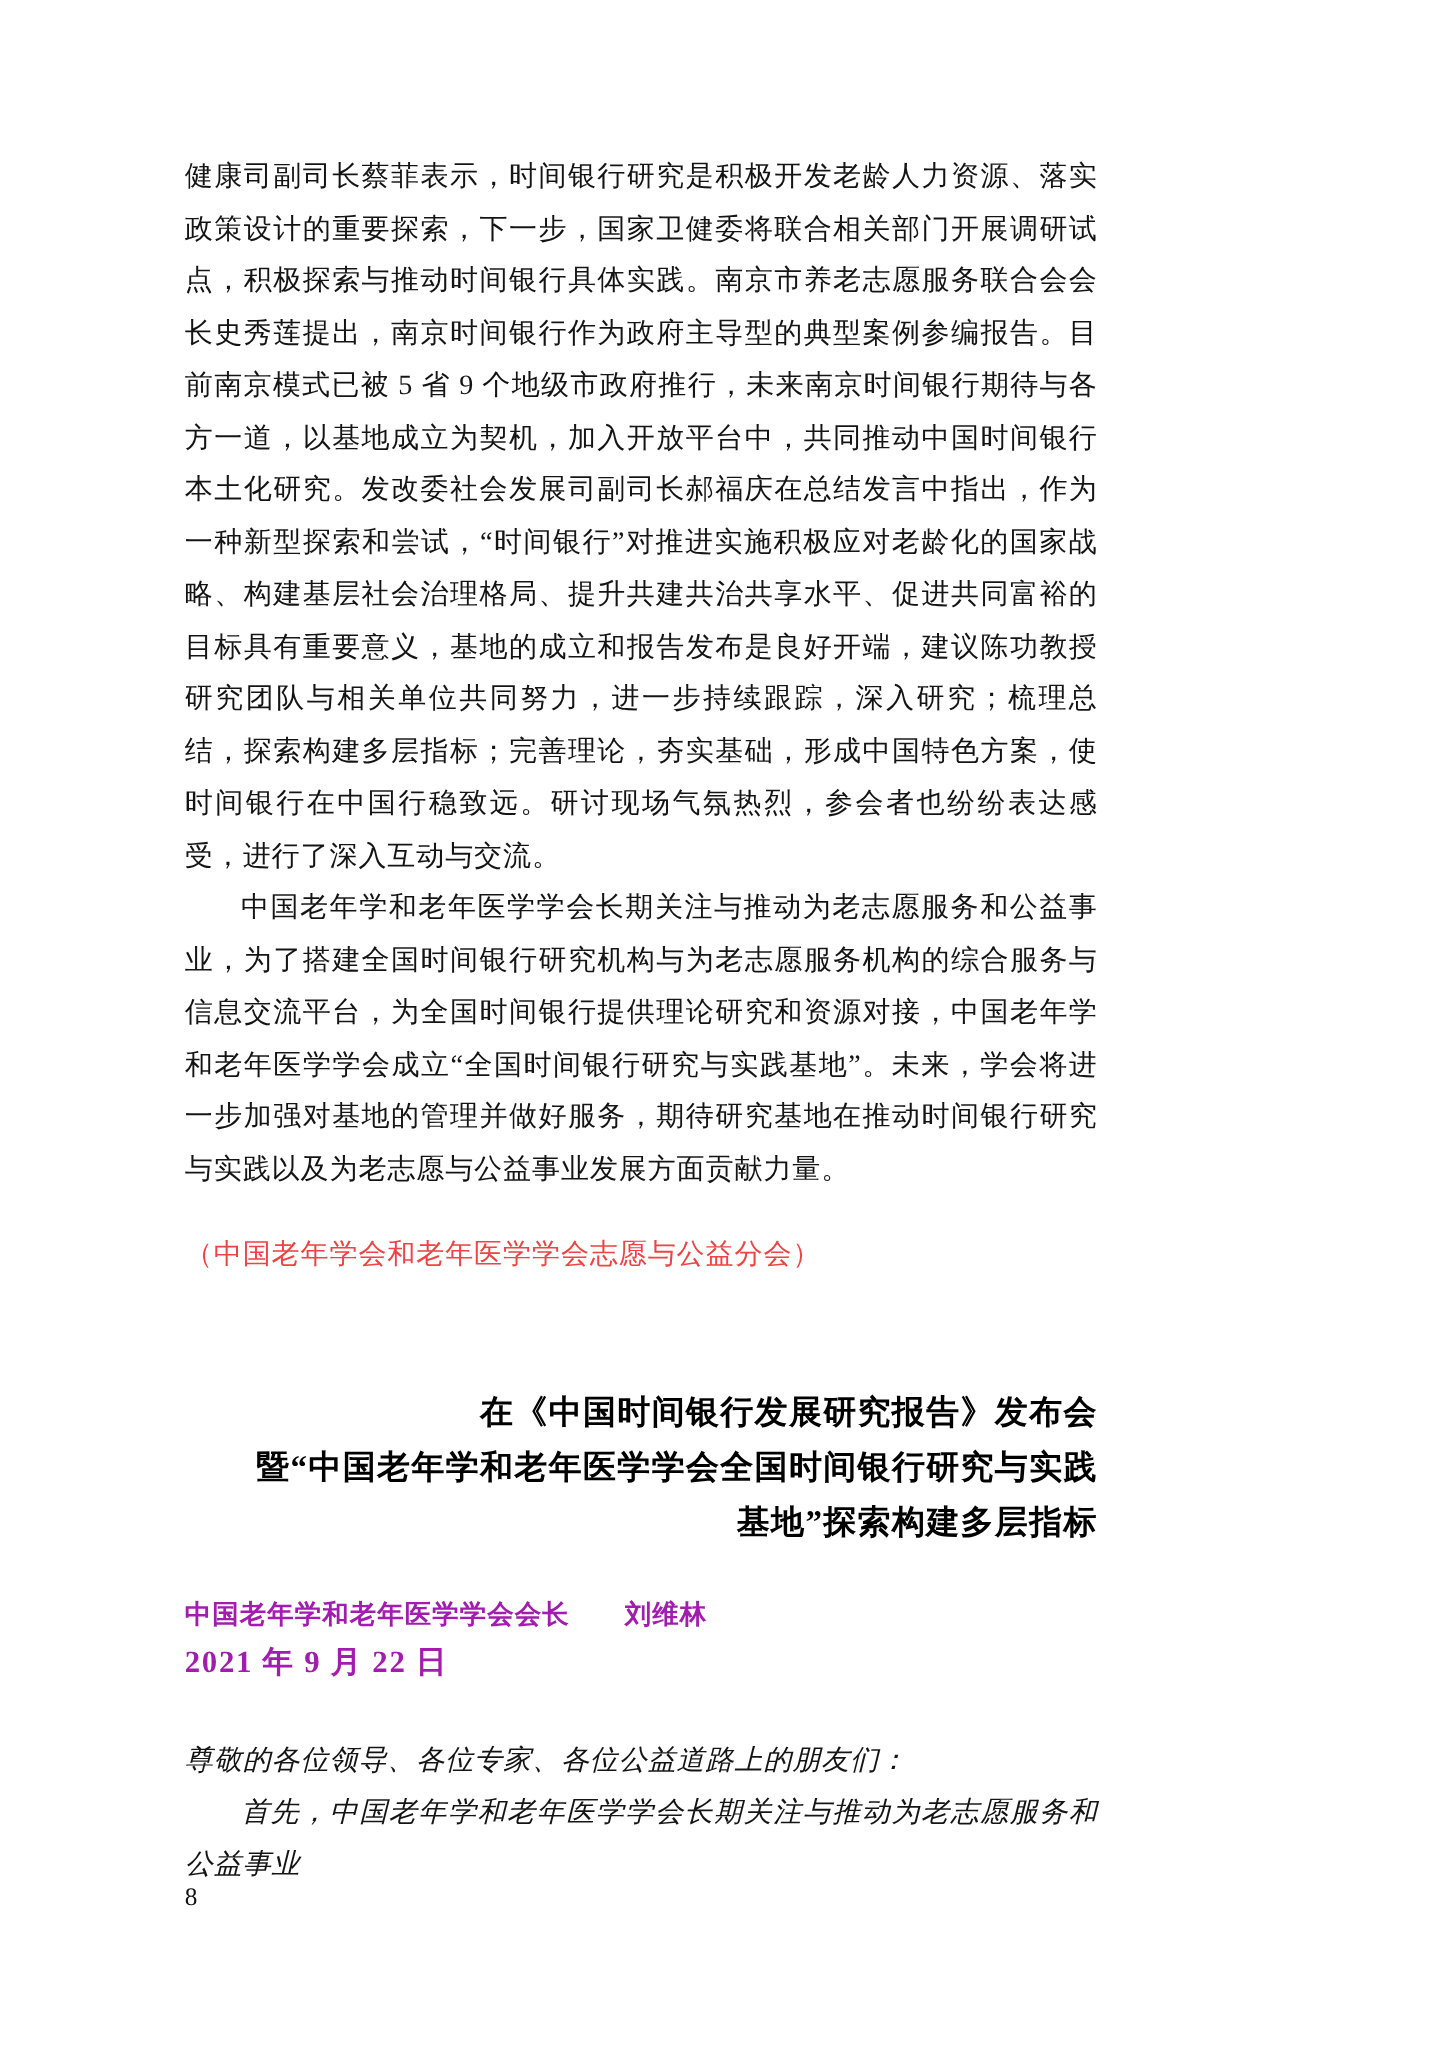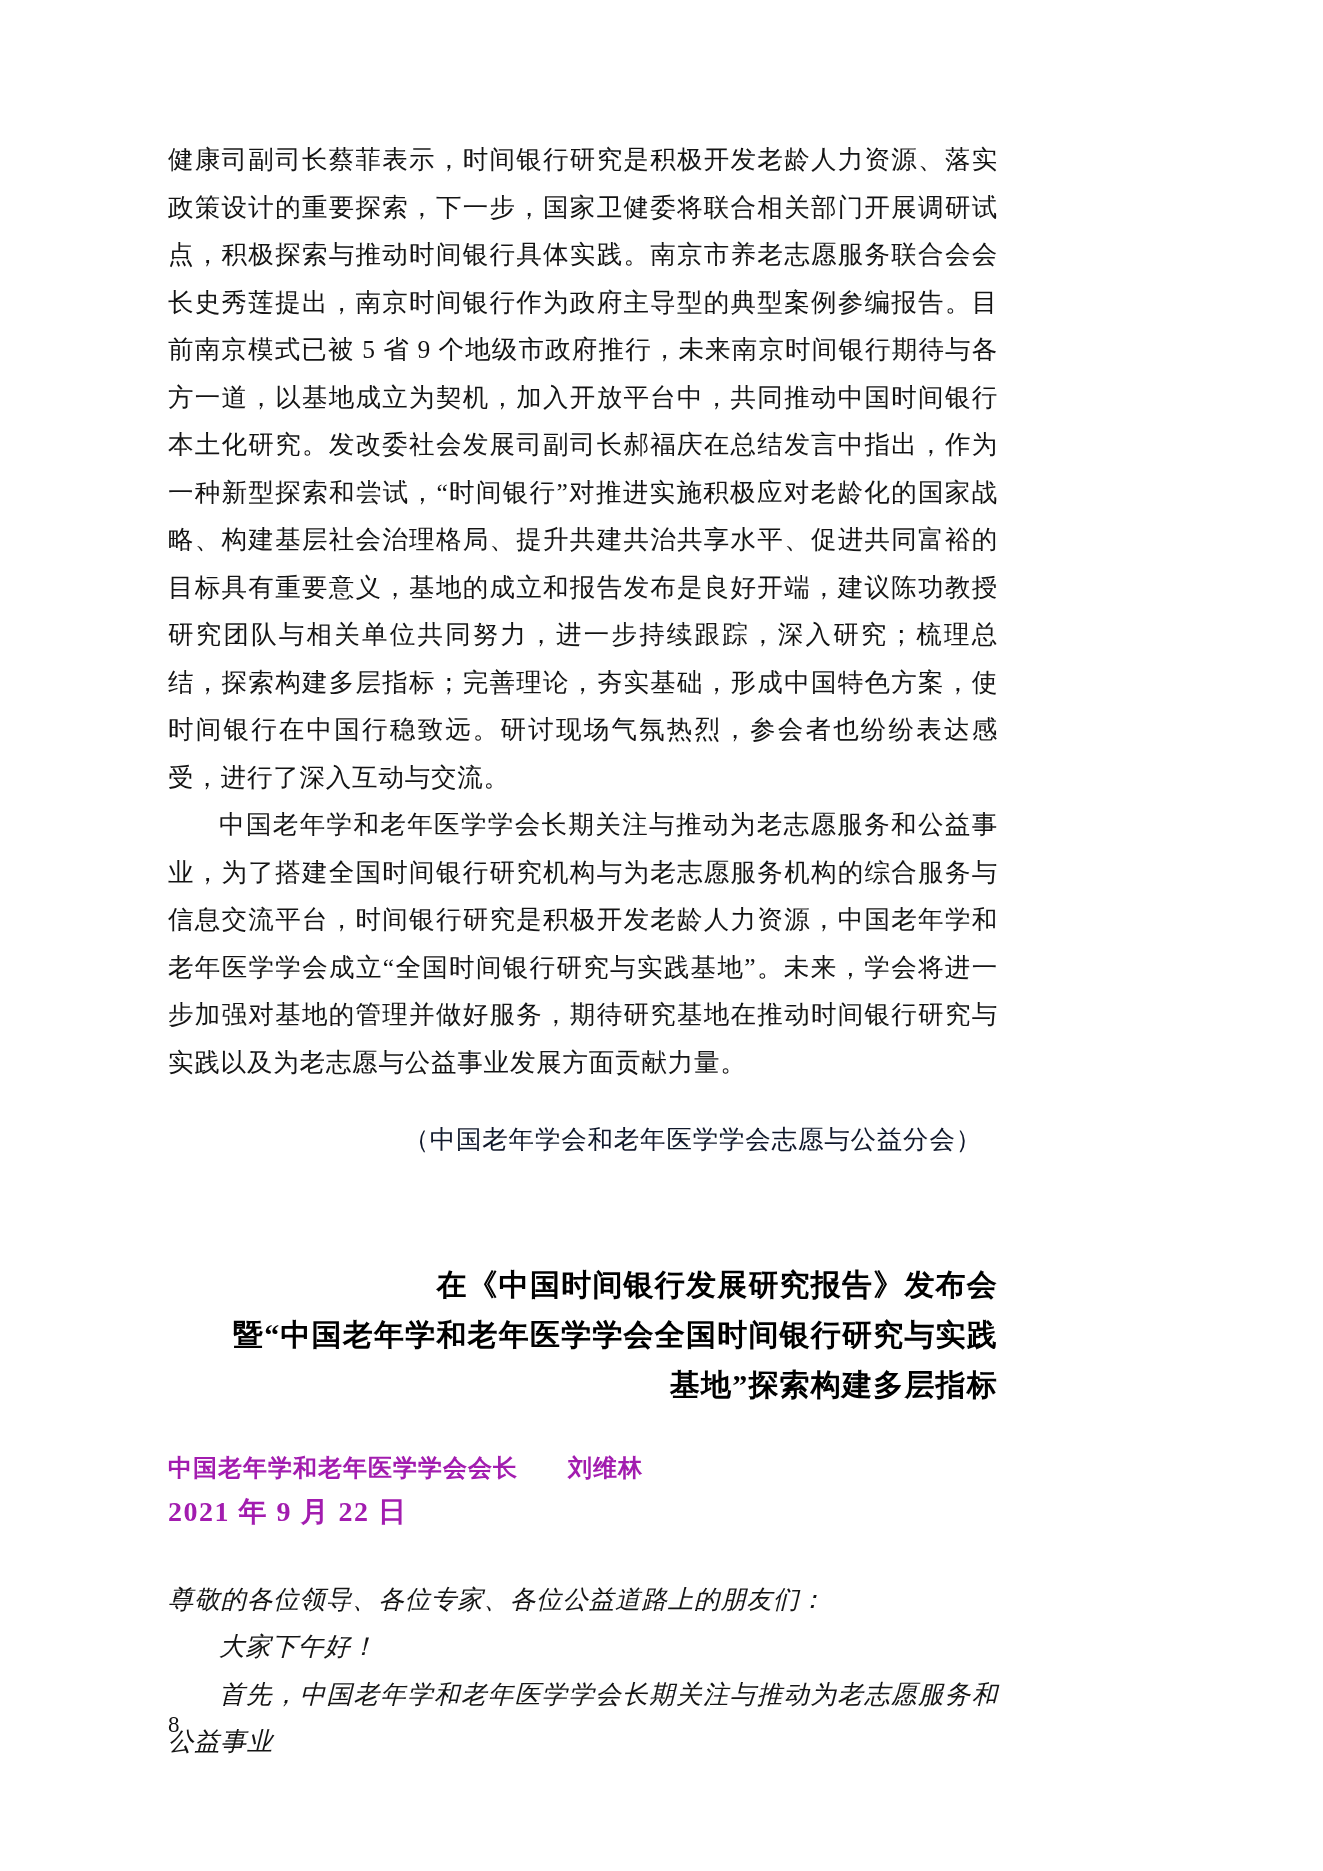--- a/index.html
+++ b/index.html
@@ -36,24 +36,23 @@
   }
   .para.indent {
     text-indent: 2em;
   }
   .gap-para { margin-top: 0px; }
 
   .attrib {
     font-size: 25.5px;
     line-height: 47.5px;
     letter-spacing: 0.8px;
-    text-align: right;
     margin: 0;
     padding-right: 16px;
-    color: #0f172a;
+    color: #ef4444;
   }
   .attrib-wrap {
     margin-top: 30px;
   }
 
   .doc-title {
     margin-top: 96px;
     text-align: center;
     font-size: 30px;
     line-height: 50px;
@@ -101,39 +100,38 @@
   }
 </style>
 </head>
 <body>
 
 <div class="page">
   <div class="content">
 
     <p class="para">健康司副司长蔡菲表示，时间银行研究是积极开发老龄人力资源、落实政策设计的重要探索，下一步，国家卫健委将联合相关部门开展调研试点，积极探索与推动时间银行具体实践。南京市养老志愿服务联合会会长史秀莲提出，南京时间银行作为政府主导型的典型案例参编报告。目前南京模式已被 5 省 9 个地级市政府推行，未来南京时间银行期待与各方一道，以基地成立为契机，加入开放平台中，共同推动中国时间银行本土化研究。发改委社会发展司副司长郝福庆在总结发言中指出，作为一种新型探索和尝试，“时间银行”对推进实施积极应对老龄化的国家战略、构建基层社会治理格局、提升共建共治共享水平、促进共同富裕的目标具有重要意义，基地的成立和报告发布是良好开端，建议陈功教授研究团队与相关单位共同努力，进一步持续跟踪，深入研究；梳理总结，探索构建多层指标；完善理论，夯实基础，形成中国特色方案，使时间银行在中国行稳致远。研讨现场气氛热烈，参会者也纷纷表达感受，进行了深入互动与交流。</p>
 
-    <p class="para indent gap-para">中国老年学和老年医学学会长期关注与推动为老志愿服务和公益事业，为了搭建全国时间银行研究机构与为老志愿服务机构的综合服务与信息交流平台，时间银行研究是积极开发老龄人力资源，中国老年学和老年医学学会成立“全国时间银行研究与实践基地”。未来，学会将进一步加强对基地的管理并做好服务，期待研究基地在推动时间银行研究与实践以及为老志愿与公益事业发展方面贡献力量。</p>
+    <p class="para indent gap-para">中国老年学和老年医学学会长期关注与推动为老志愿服务和公益事业，为了搭建全国时间银行研究机构与为老志愿服务机构的综合服务与信息交流平台，为全国时间银行提供理论研究和资源对接，中国老年学和老年医学学会成立“全国时间银行研究与实践基地”。未来，学会将进一步加强对基地的管理并做好服务，期待研究基地在推动时间银行研究与实践以及为老志愿与公益事业发展方面贡献力量。</p>
 
     <div class="attrib-wrap">
       <p class="attrib">（中国老年学会和老年医学学会志愿与公益分会）</p>
     </div>
 
     <div class="doc-title">
       <span class="tline">在《中国时间银行发展研究报告》发布会</span>
       <span class="tline">暨“中国老年学和老年医学学会全国时间银行研究与实践</span>
       <span class="tline">基地”探索构建多层指标</span>
     </div>
 
     <div class="byline">
       <span class="bline">中国老年学和老年医学学会会长　　刘维林</span>
       <span class="bline dateline">2021 年 9 月 22 日</span>
     </div>
 
     <div class="after-title">
       <p class="salutation">尊敬的各位领导、各位专家、各位公益道路上的朋友们：</p>
-      <p class="para indent">大家下午好！</p>
       <p class="para indent">首先，中国老年学和老年医学学会长期关注与推动为老志愿服务和公益事业</p>
     </div>
 
   </div>
 
   <div class="page-number">8</div>
 </div>
 
 </body></html>

